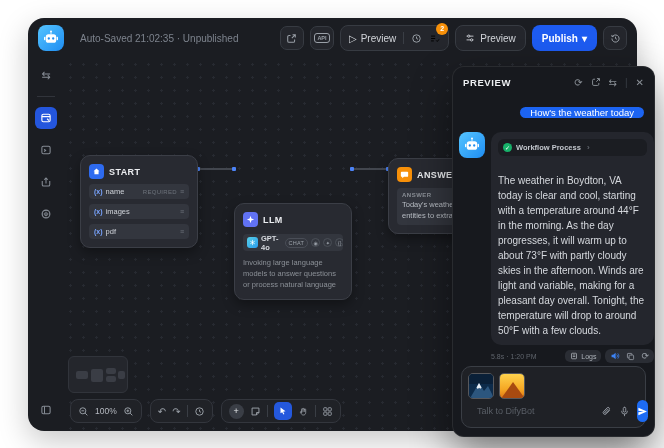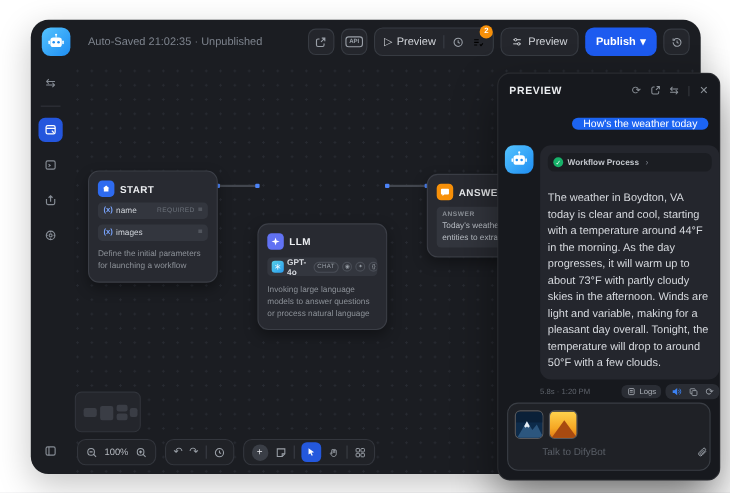--- a/index.html
+++ b/index.html
@@ -98,21 +98,21 @@
   .meta { font-size:7px; color:#5f646c; }
   .msg-foot .sp { flex:1; }
   .logs-btn { display:flex; align-items:center; gap:3px; background:#2a2d34; border-radius:5px; padding:2px 5px; font-size:7px; color:#aeb3ba; cursor:pointer; }
   .act-group { display:flex; align-items:center; gap:6px; background:#2a2d34; border-radius:6px; padding:2px 5px; margin-left:4px; }
   .act { color:#9aa0a8; font-size:9px; display:flex; align-items:center; cursor:pointer; }
   .act.blue { color:#3c83f6; }
 
   .input-box { position:absolute; left:8px; right:8px; bottom:8px; height:62px; background:#1f2126; border:1px solid #3a3e45; border-radius:10px; padding:6px; }
   .thumbs { display:flex; gap:5px; }
   .thumb { width:26px; height:26px; border-radius:5px; overflow:hidden; border:1px solid rgba(255,255,255,.25); cursor:pointer; }
-  .in-row { position:absolute; left:8px; right:6px; bottom:5px; display:flex; align-items:center; gap:23px; }
+  .in-row { position:absolute; left:8px; right:6px; bottom:5px; display:flex; align-items:center; gap:7px; }
   .caret { width:1.5px; height:11px; background:#2f6bff; }
   .chat-input { flex:1; background:transparent; border:none; outline:none; font-size:9px; color:#d6d9de; font-family:"Liberation Sans",sans-serif; }
   .chat-input::placeholder { color:#595e66; }
   .send-btn { width:26px; height:22px; border-radius:7px; background:#1d6bf3; display:flex; align-items:center; justify-content:center; cursor:pointer; }
 
   svg { display:block; }
 </style>
 </head>
 <body>
 
@@ -239,21 +239,26 @@
         <span class="vsp"></span>
         <span class="vtag">REQUIRED</span>
         <span class="vmenu">≡</span>
       </div>
       <div class="vrow">
         <span class="vx">(x)</span>
         <span class="vname">images</span>
         <span class="vsp"></span>
         <span class="vmenu">≡</span>
       </div>
-      <div class="ndesc">Define the initial parameters for launching a workflow</div>
+      <div class="vrow">
+        <span class="vx">(x)</span>
+        <span class="vname">pdf</span>
+        <span class="vsp"></span>
+        <span class="vmenu">≡</span>
+      </div>
     </div>
 
     <div class="node" style="left:170px; top:97px;margin-top:48px;">
       <div class="node-title">
         <div class="ntile tile-llm">
           <svg width="9" height="9" viewBox="0 0 16 16" fill="#fff">
               <path d="M8 1.5 9.6 6.4 14.5 8 9.6 9.6 8 14.5 6.4 9.6 1.5 8 6.4 6.4z"></path>
             </svg>
         </div>
         <span class="ttl">LLM</span>

